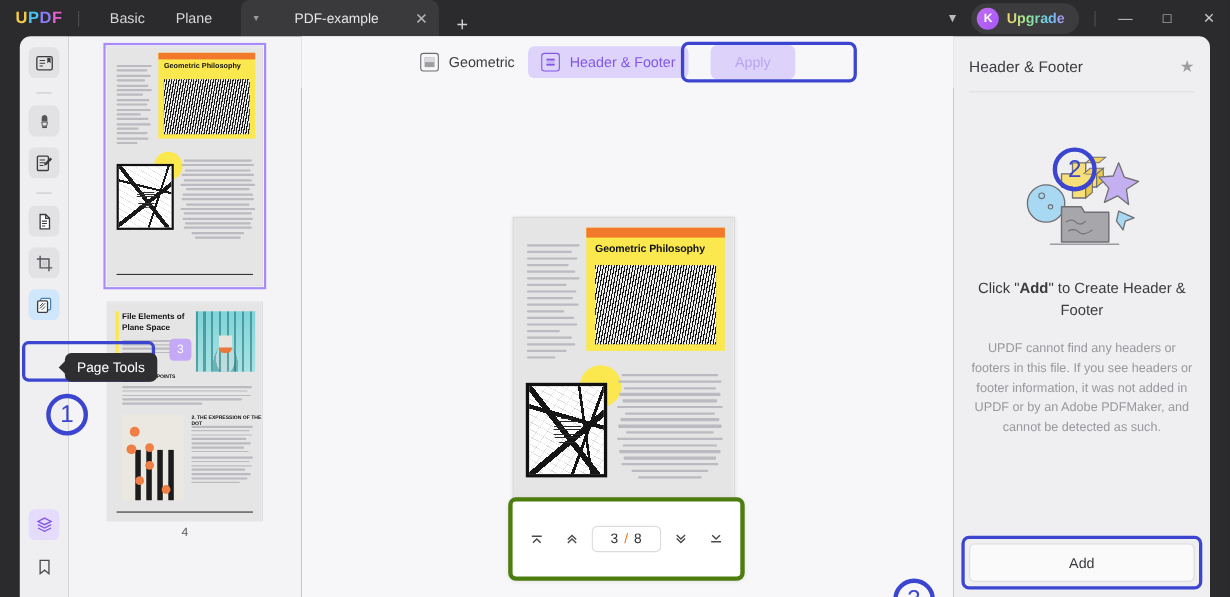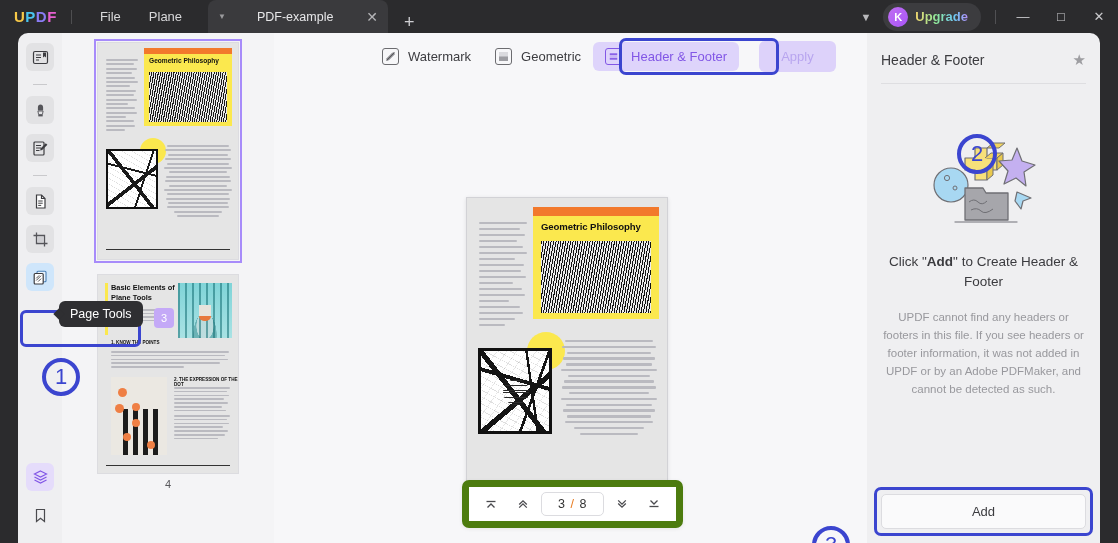--- a/index.html
+++ b/index.html
@@ -73,21 +73,21 @@
   .rail-ico.active-purple{background:#e5dcfb;}
   .rail-div { width:14px;height:1px;background:#c9c9cc;margin:3px 0 11px; }
   .rail-spacer{flex:1;}
 
   
   .ptools-hl {
     position:absolute; left:20px; top:277px; width:121px; height:37px;
     border:3px solid #3b45cf; border-radius:6px; z-index:22;
   }
   .tooltip {
-    position:absolute; left:59px; top:268px; background:#2f2f32; color:#fff;
+    position:absolute; left:59px; top:288px; background:#2f2f32; color:#fff;
     font-size:12.5px; padding:6px 11px; border-radius:6px; z-index:23; white-space:nowrap;
   }
   .tooltip:before{
     content:''; position:absolute; left:-4px; top:9px; width:8px;height:8px;
     background:#2f2f32; transform:rotate(45deg);
   }
 
   
   .step {
     position:absolute; border:4px solid #3b45cf; border-radius:50%;
@@ -145,22 +145,22 @@
   .pagearea { position:relative; height:463px; }
   .doc {
     position:absolute; left:192px; top:117px; width:202px; height:300px;
     background:#fff; border:1px solid #d2d2d6; box-shadow:0 1px 4px rgba(0,0,0,.10);
     overflow:hidden;
   }
   
   .pager {
     position:absolute; left:188px; bottom:15px;
     display:flex; align-items:center; gap:4px;
-    background:#fff; border:7px solid #4d7c0f; border-radius:7px;
-    padding:5px 8px; box-shadow:0 1px 4px rgba(0,0,0,.07);
+    background:#fff; border:4px solid #4d7c0f; border-radius:7px;
+    padding:22px 8px; box-shadow:0 1px 4px rgba(0,0,0,.07);
   }
   .pgbtn { width:28px;height:24px;display:flex;align-items:center;justify-content:center;
            color:#4a4a4e;font-size:13px;cursor:pointer;border-radius:4px; }
   .pgfield {
     background:#fff;border:1px solid #dcdce0;border-radius:5px;
     padding:4px 16px; font-size:12.5px; color:#333; letter-spacing:1px;
   }
   .pgfield i{ color:#e87a1e; font-style:normal; }
 
   
@@ -199,21 +199,21 @@
 <div class="app">
 
   <div class="titlebar">
     <div class="logo">
       <span>U</span>
       <span>P</span>
       <span>D</span>
       <span>F</span>
     </div>
     <div class="tb-sep"></div>
-    <div class="tb-menu">File</div>
+    <div class="tb-menu">Basic</div>
     <div class="tb-menu">Plane</div>
 
     <div class="tabwrap">
       <div class="tab">
         <span class="tab-caret">▼</span>
         <span class="tab-title">PDF-example</span>
         <span class="tab-close">✕</span>
       </div>
       <span class="tab-add">+</span>
     </div>
@@ -362,21 +362,21 @@
             <div class="ln" style="height:2px;width:62%"></div>
           </div>
           <div style="position:absolute;left:8px;right:8px;bottom:9px;height:1.4px;background:#333;"></div>
         </div>
       </div>
 
       <div class="thumb" style="height:200px;margin-top:14px">
         <div class="mp">
           <div style="position:absolute;left:7px;top:8px;width:2.5px;height:52px;background:#fbe84e;"></div>
           <div style="position:absolute;left:13px;top:8px;width:78px;font-size:7.4px;font-weight:bold;color:#111;
-                      line-height:10px;font-family:'Liberation Sans',sans-serif;">Basic Elements of Plane Tools</div>
+                      line-height:10px;font-family:'Liberation Sans',sans-serif;">File Elements of Plane Space</div>
           <div class="mp-col lines" style="left:13px;top:34px;width:62px;gap:2px;">
             <div class="ln" style="height:1.6px;width:100%"></div>
               <div class="ln" style="height:1.6px;width:94%"></div>
             <div class="ln" style="height:1.6px;width:98%"></div>
               <div class="ln" style="height:1.6px;width:78%"></div>
           </div>
 
           <div style="position:absolute;left:80px;top:8px;width:54px;height:55px;overflow:hidden;
                       background:linear-gradient(180deg,#7fd4d8,#a9e2e4);">
             <div style="position:absolute;inset:0;background:
@@ -432,29 +432,20 @@
           <div style="position:absolute;left:8px;right:8px;bottom:7px;height:1.2px;background:#333;"></div>
         </div>
       </div>
       <div class="pgnum">4</div>
     </div>
     <div class="pgbadge">3</div>
 
     <div class="viewer">
 
       <div class="toolbar">
-        <div class="tool">
-          <span class="tool-sq">
-            <svg width="11" height="11" viewBox="0 0 11 11">
-                <path d="M1.5 9.5L9.5 1.5" stroke="#55555a" stroke-width="1.1"></path>
-                <path d="M3 9.5L9.5 3M1.5 8L8 1.5" stroke="#55555a" stroke-width=".8"></path>
-              </svg>
-          </span>
-          <span>Watermark</span>
-        </div>
         <div class="tool">
           <span class="tool-sq">
             <svg width="11" height="11" viewBox="0 0 11 11">
                 <rect x="1" y="1" width="9" height="9" fill="#9d9da2"></rect>
                 <rect x="1" y="1" width="9" height="4.5" fill="#dadade"></rect>
               </svg>
           </span>
           <span>Geometric</span>
         </div>
         <div class="tool on">

